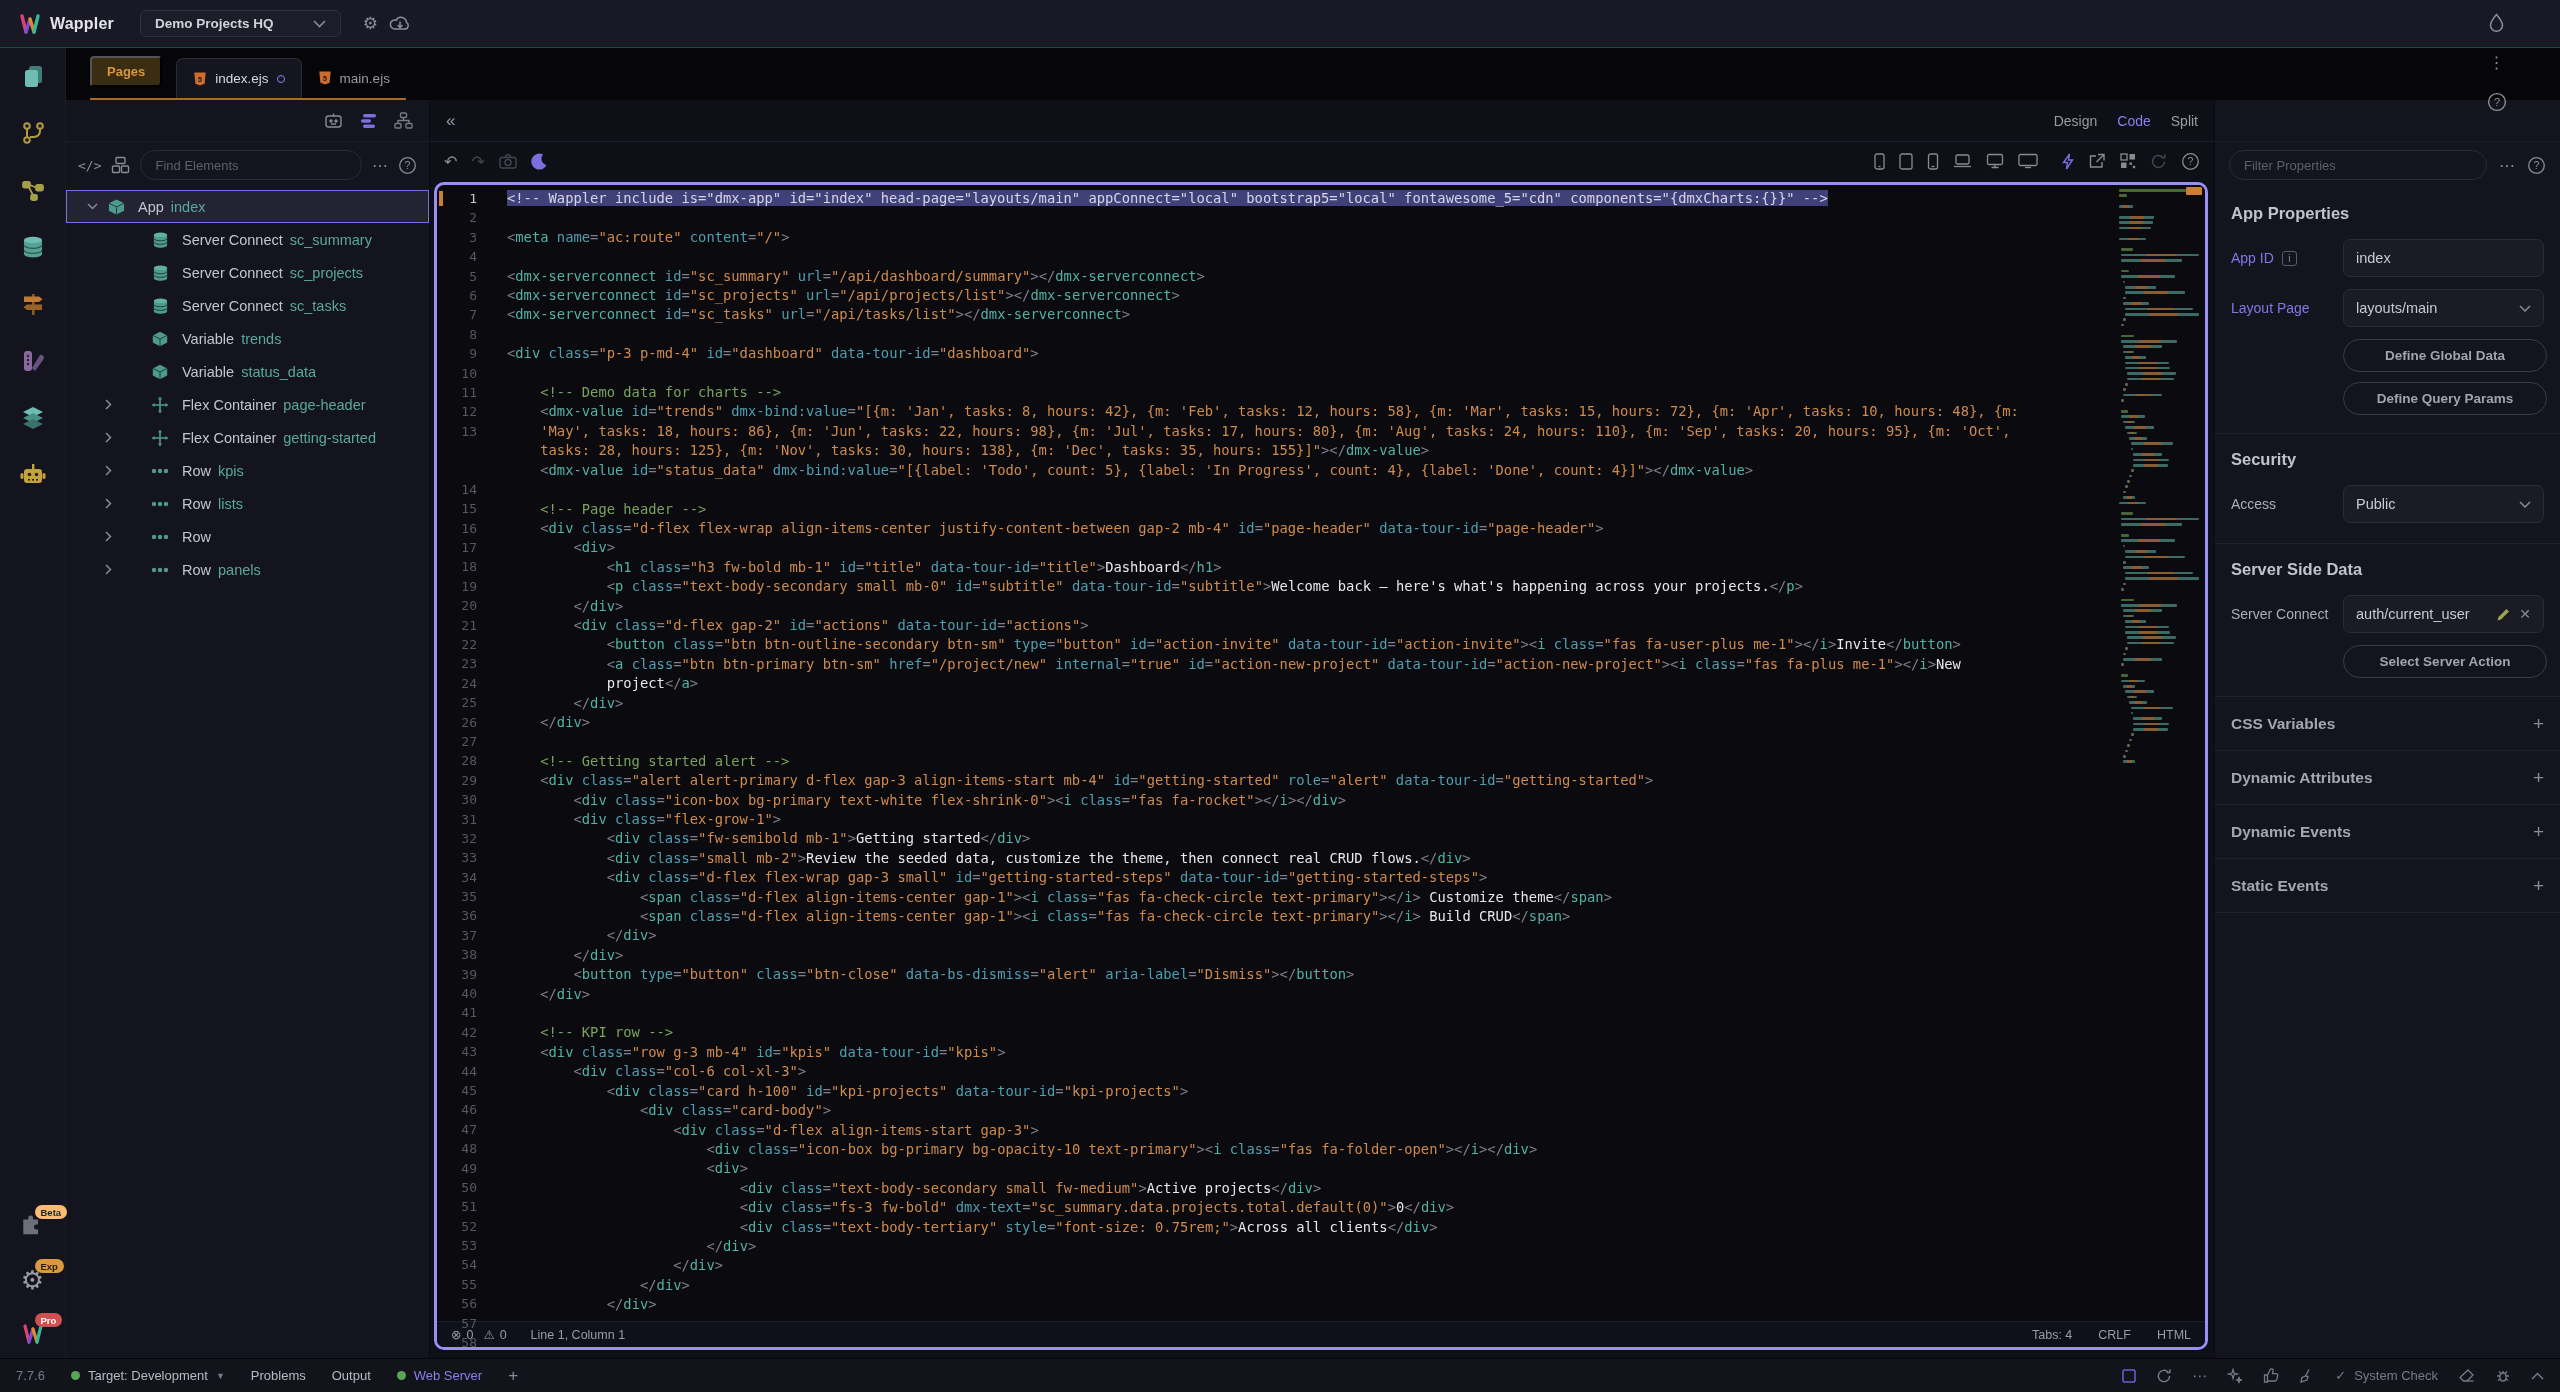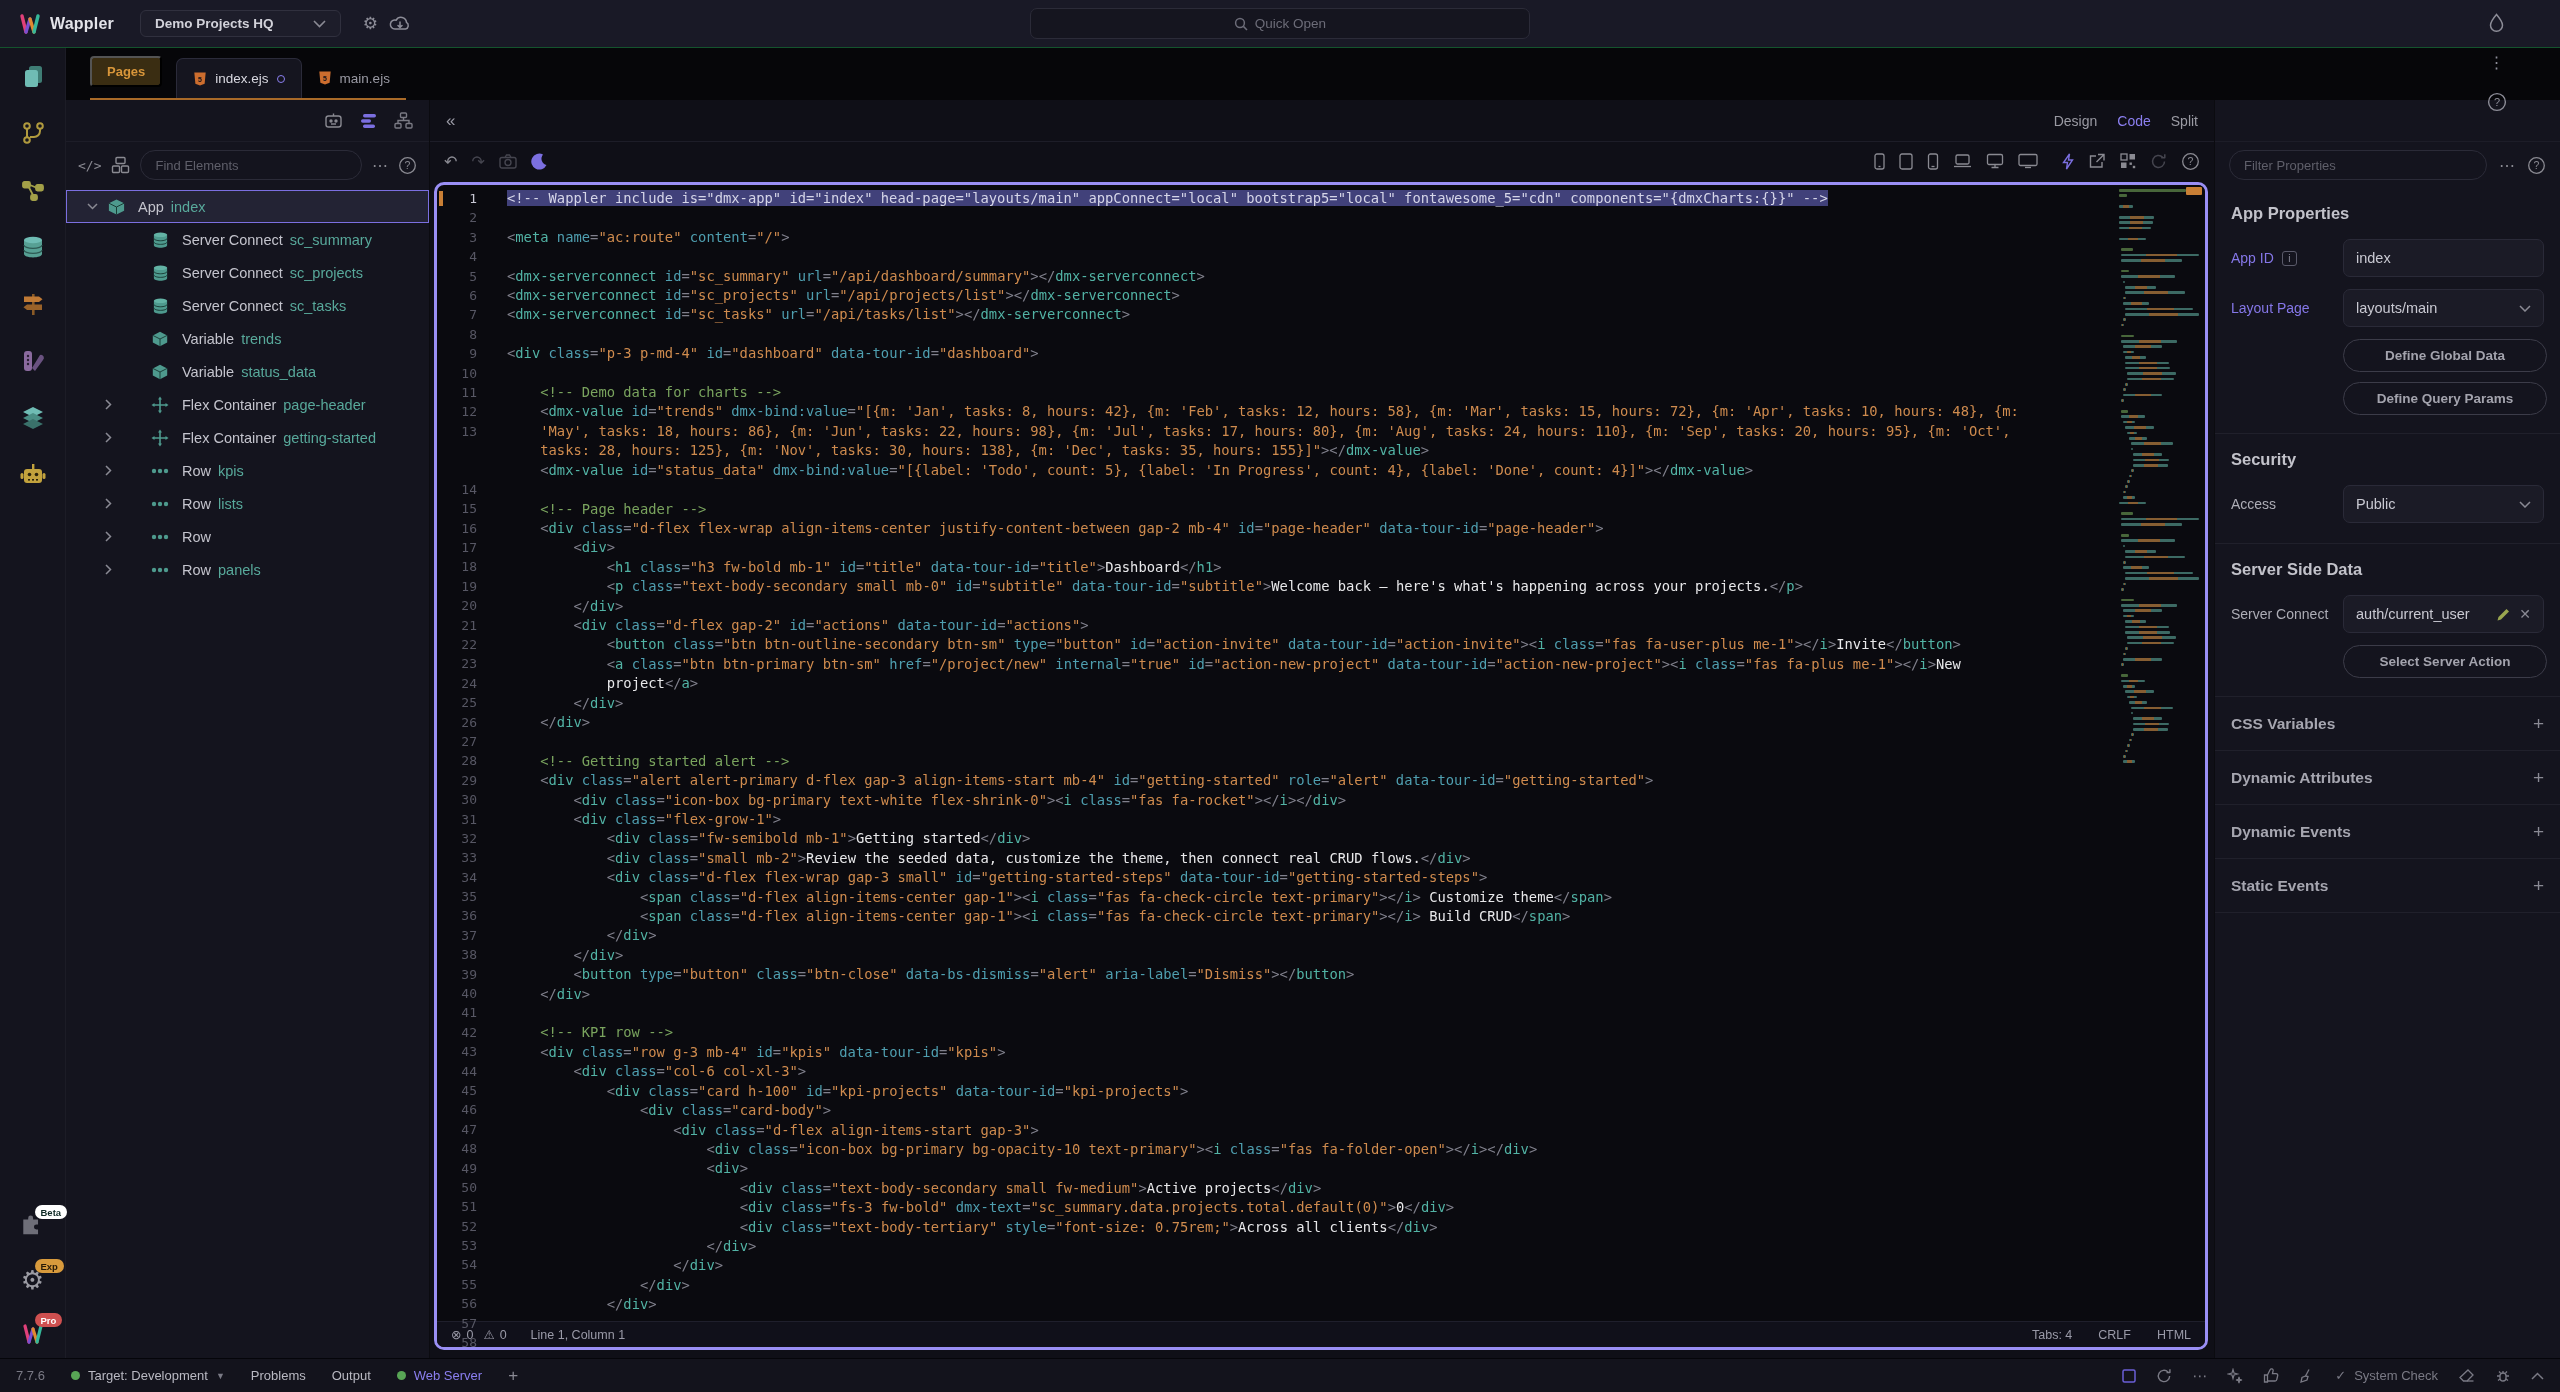--- a/index.html
+++ b/index.html
@@ -132,27 +132,20 @@
     </div>
     <span class="icon-btn" style="margin-left:14px">
         <span class="gear-glyph">⚙</span>
       </span>
     <span class="icon-btn">
       <svg width="22" height="18" viewBox="0 0 22 18" fill="none" stroke="#8d8d98" stroke-width="1.5">
         <path d="M6 14 a4.5 4.5 0 1 1 1.2-8.8 A5.5 5.5 0 0 1 17.5 7.4 A3.6 3.6 0 0 1 16.5 14 Z"></path>
         <path d="M11 7 v5 M9 10.5 l2 2 2-2" stroke-linecap="round"></path>
       </svg>
     </span>
-    <div class="quick-open">
-      <svg width="14" height="14" viewBox="0 0 14 14">
-          <circle cx="6" cy="6" r="4.4" stroke="#6c6c78" stroke-width="1.5" fill="none"></circle>
-          <path d="M9.4 9.4 L13 13" stroke="#6c6c78" stroke-width="1.5"></path>
-        </svg>
-      <span>Quick Open</span>
-    </div>
     <div class="topbar-right">
       <button class="publish-btn">Publish</button>
       <span class="icon-btn">
         <svg width="20" height="17" viewBox="0 0 20 17" fill="none" stroke="#8d8d98" stroke-width="1.5">
             <rect x="1" y="1" width="18" height="15" rx="1.5"></rect>
             <path d="M10 1 V16"></path>
           </svg>
       </span>
       <span class="icon-btn">
         <svg width="15" height="19" viewBox="0 0 15 19" fill="none" stroke="#8d8d98" stroke-width="1.5">
@@ -235,21 +228,21 @@
           <rect x="9" y="17" width="2" height="1.6" fill="#2a230c"></rect>
             <rect x="13" y="17" width="2" height="1.6" fill="#2a230c"></rect>
             <rect x="17" y="17" width="2" height="1.6" fill="#2a230c"></rect>
         </svg>
       </span>
       <div class="rail-bottom">
         <span class="rail-ic">
           <svg width="26" height="26" viewBox="0 0 26 26" fill="#6e6e78">
             <path d="M4 8 h6 v-2 a3 3 0 1 1 6 0 v2 h6 v6 h-2 a3 3 0 1 0 0 6 h2 v6 h-18 Z" transform="scale(0.82)"></path>
           </svg>
-          <span class="rail-badge" style="background:#ffffff;color:#0e2a26;text-align:center;">Beta</span>
+          <span class="rail-badge" style="background:#fdba74;color:#0e2a26;text-align:center;">Beta</span>
         </span>
         <span class="rail-ic">
           <span style="font-size:26px;color:#9a9aa2;line-height:1;">⚙</span>
           <span class="rail-badge" style="background:#d89a3c;color:#2a1c08;">Exp</span>
         </span>
         <span class="rail-ic">
           <svg width="24" height="24" viewBox="0 0 24 24" fill="none" stroke-width="3.2" stroke-linecap="round">
             <path d="M4 4 L8 20" stroke="#e0407a"></path>
               <path d="M8 20 L12 7" stroke="#7a4fd0"></path>
             <path d="M12 7 L16 20" stroke="#e08a30"></path>

